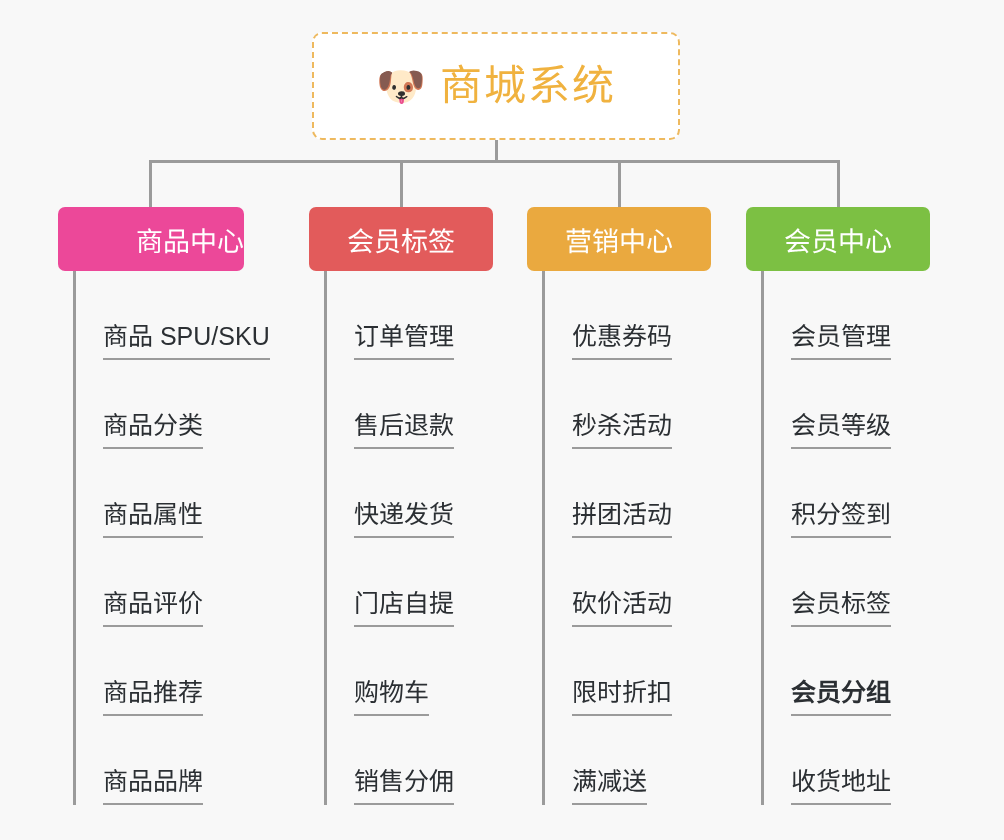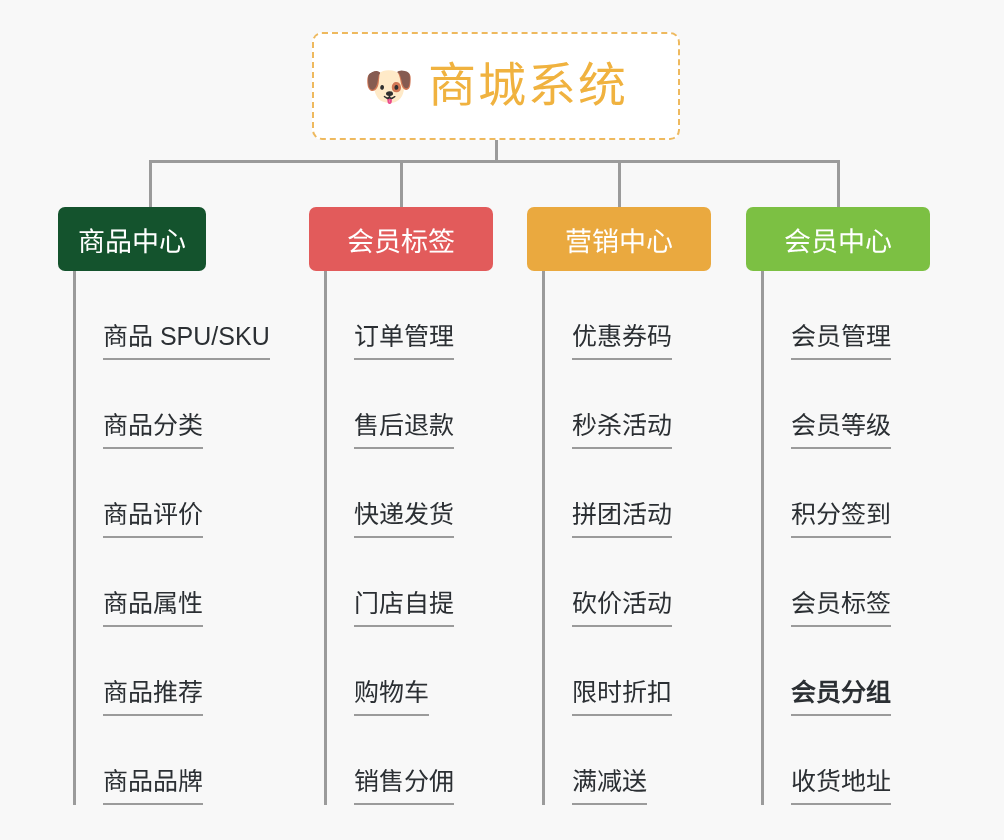--- a/index.html
+++ b/index.html
@@ -37,21 +37,21 @@
     align-items: center;
     justify-content: center;
     gap: 14px;
   }
   .root-emoji {
     font-size: 40px;
     line-height: 1;
     display: inline-block;
   }
   .root-title {
-    font-size: 48px;
+    font-size: 42px;
     color: #f0b23f;
     letter-spacing: 2px;
     line-height: 1;
     white-space: nowrap;
   }
 
   
   .conn {
     position: absolute;
     background: #9b9b9b;
@@ -124,36 +124,36 @@
   <div class="conn conn-v" style="left: 495px; top: 140px; height: 22px; background: rgb(155, 155, 155);"></div>
 
   <div class="conn conn-h" style="left: 150px; top: 160px; width: 690px; background: rgb(155, 155, 155);"></div>
 
   <div class="conn conn-v" style="left: 149px; top: 160px; height: 47px; background: rgb(155, 155, 155);"></div>
   <div class="conn conn-v" style="left: 400px; top: 160px; height: 47px; background: rgb(155, 155, 155);"></div>
   <div class="conn conn-v" style="left: 618px; top: 160px; height: 47px; background: rgb(155, 155, 155);"></div>
   <div class="conn conn-v" style="left: 837px; top: 160px; height: 47px; background: rgb(155, 155, 155);"></div>
 
   <div class="column" style="left:58px;">
-    <div class="col-header" style="width: 148px; background: #14532d;">
+    <div class="col-header" style="width: 186px; background: #ec4899; justify-content: flex-end;">
       <span>商品中心</span>
     </div>
     <div class="col-spine" style="height: 534px; background: rgb(155, 155, 155);"></div>
     <ul class="leaf-list">
       <li class="leaf-item">
         <span class="leaf-label" style="border-bottom-color: rgb(155, 155, 155);">商品 SPU/SKU</span>
       </li>
       <li class="leaf-item">
         <span class="leaf-label" style="border-bottom-color: rgb(155, 155, 155);">商品分类</span>
       </li>
       <li class="leaf-item">
+        <span class="leaf-label" style="border-bottom-color: rgb(155, 155, 155);">商品属性</span>
+      </li>
+      <li class="leaf-item">
         <span class="leaf-label" style="border-bottom-color: rgb(155, 155, 155);">商品评价</span>
-      </li>
-      <li class="leaf-item">
-        <span class="leaf-label" style="border-bottom-color: rgb(155, 155, 155);">商品属性</span>
       </li>
       <li class="leaf-item">
         <span class="leaf-label" style="border-bottom-color: rgb(155, 155, 155);">商品推荐</span>
       </li>
       <li class="leaf-item">
         <span class="leaf-label" style="border-bottom-color: rgb(155, 155, 155);">商品品牌</span>
       </li>
     </ul>
   </div>
 

